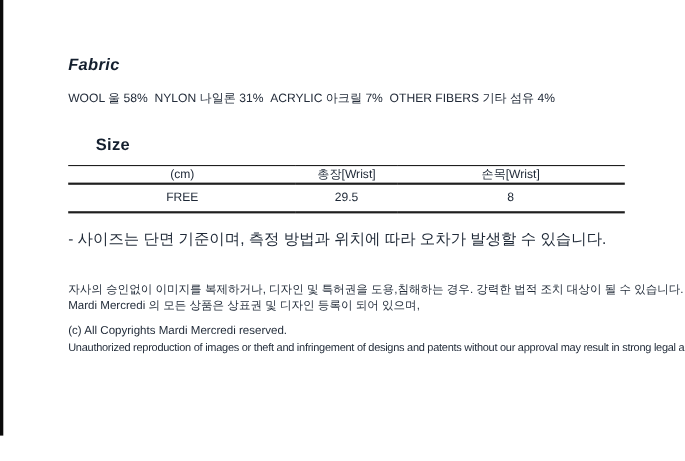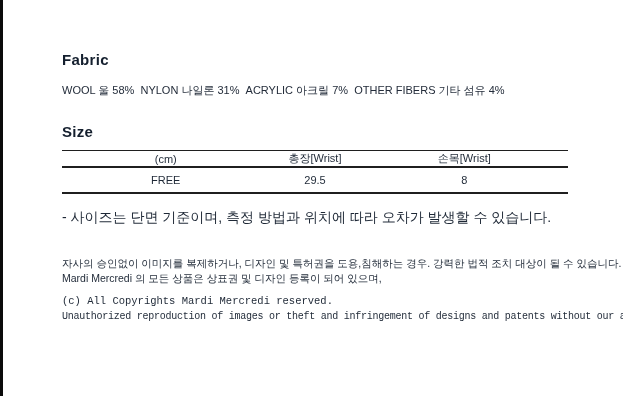--- a/index.html
+++ b/index.html
@@ -23,22 +23,22 @@
     width: 623px;
     padding: 0 12px 0 62px;
   }
   .section-title {
     font-size: 15px;
     font-weight: 700;
     letter-spacing: 0.3px;
     color: #141f2e;
     line-height: 16px;
   }
-  .fabric-title { margin-top: 52px; }
-  .size-title   { margin-top: 27px; }
+  .fabric-title { margin-top: 52px; font-style: italic; }
+  .size-title   { margin-top: 27px; margin-left: 25px; }
   .composition {
     margin-top: 15px;
     font-size: 11px;
     line-height: 14px;
     white-space: pre;
     color: #232c3a;
   }
   .size-table {
     margin-top: 10px;
     width: 506px;
@@ -76,21 +76,21 @@
     letter-spacing: -0.25px;
     white-space: nowrap;
     padding-left: 4px;
   }
   .legal-block { margin-top: 31px; }
   .legal-block p { line-height: 15px; }
   .legal-ko {
     font-size: 10.5px;
     white-space: nowrap;
   }
-  .copyright-block { margin-top: 8px; font-family: Liberation Mono, monospace; }
+  .copyright-block { margin-top: 8px; }
   .copyright-en {
     font-size: 10.5px;
     line-height: 15px;
   }
   .legal-en {
     font-size: 10px;
     line-height: 15px;
     letter-spacing: -0.25px;
     white-space: nowrap;
   }

